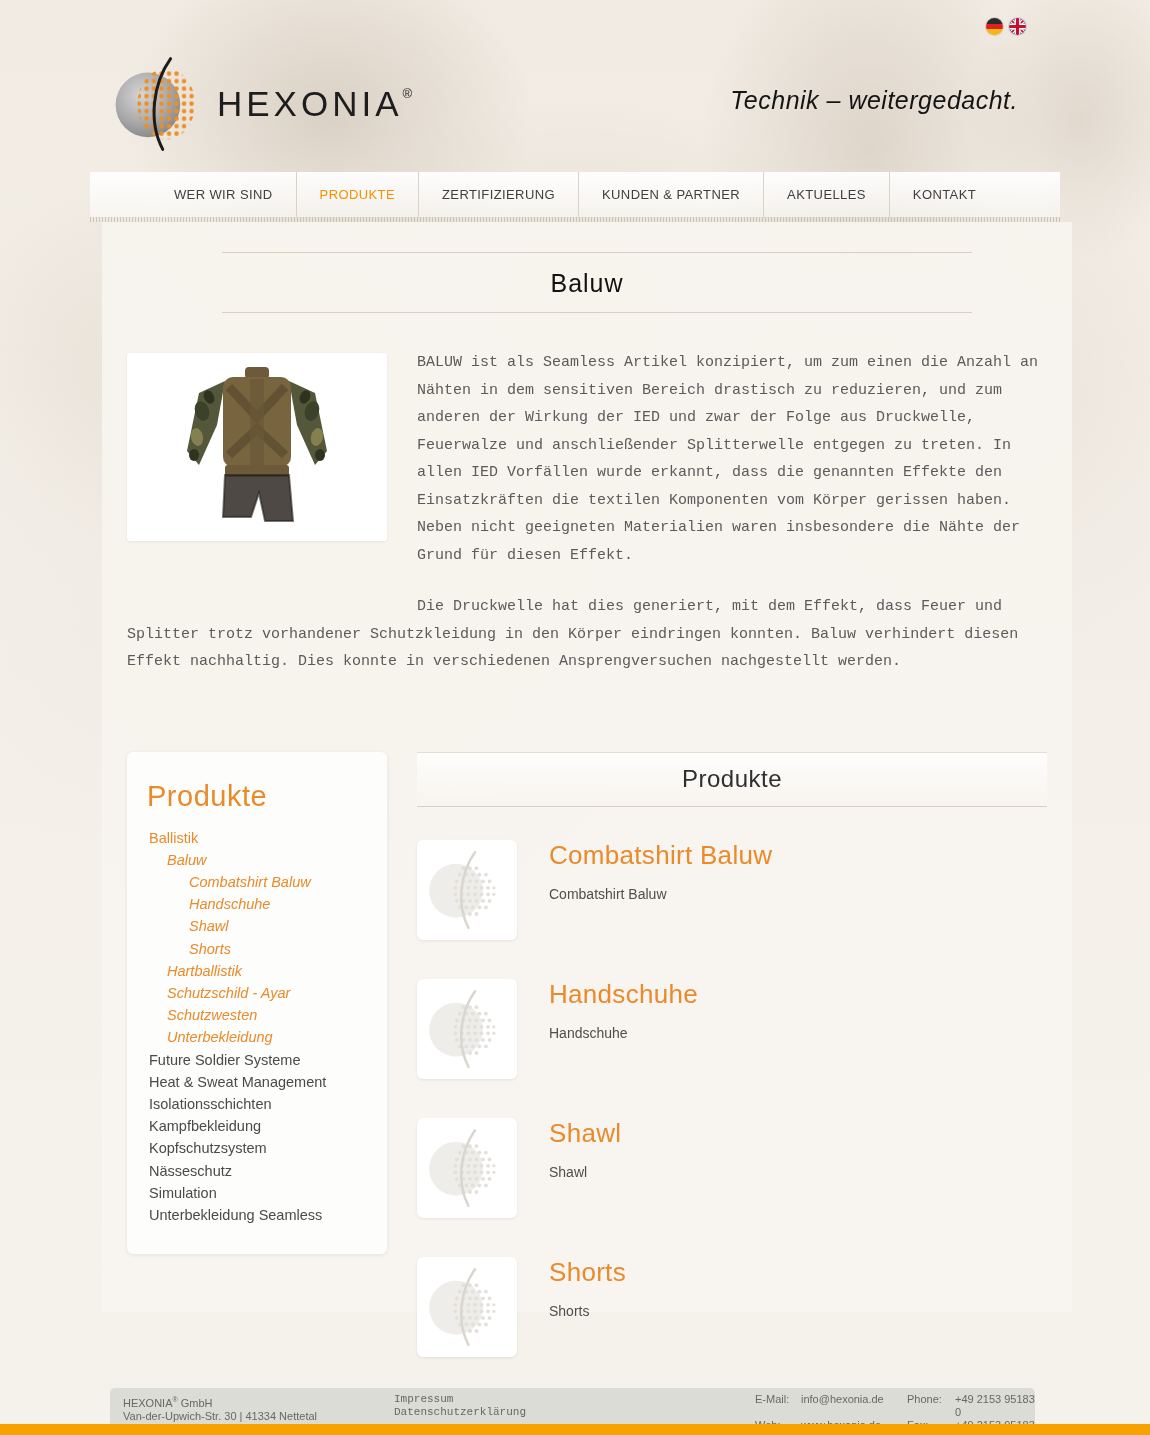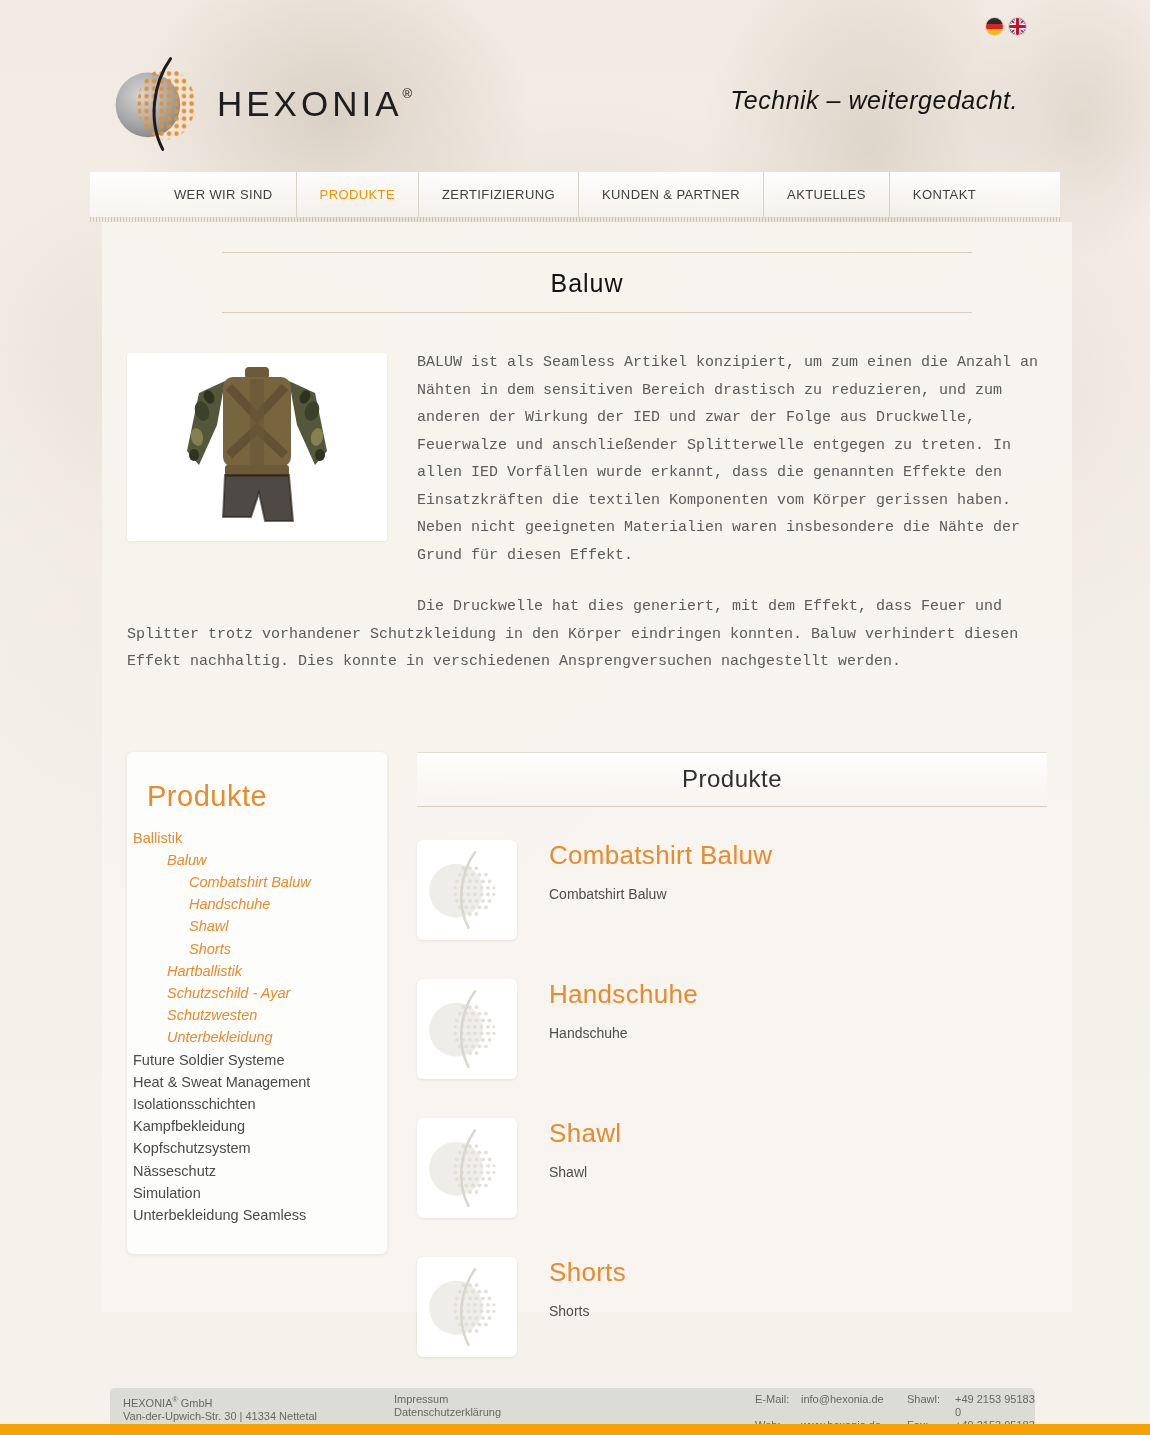--- a/index.html
+++ b/index.html
@@ -68,21 +68,21 @@
   .article .p1{margin-left:290px;}
   .article .p2{margin-top:24px;text-indent:290px;}
 
   
   .products-row{display:flex;gap:30px;margin:76px 25px 0;align-items:flex-start;}
 
   .side-box{width:260px;background:#fdfdfc;border-radius:6px;box-shadow:0 1px 4px rgba(0,0,0,.08);padding:16px 0 28px;}
   .side-title{color:var(--accent);font-size:29px;font-weight:400;margin:12px 0 14px 20px;letter-spacing:.5px;}
   .snav{list-style:none;}
   .snav li{font-size:14.5px;line-height:22.2px;color:#4a4a4a;cursor:pointer;}
-  .snav li.lvl1{padding-left:6px;}
+  .snav li.lvl1{padding-left:22px;}
   .snav li.lvl2{padding-left:40px;}
   .snav li.lvl3{padding-left:62px;}
   .snav li.on{color:var(--accent);}
   .snav li.em{font-style:italic;}
 
   .prod-col{flex:1;}
   .col-head{height:55px;border-top:1px solid #e4ddd2;border-bottom:1px solid #d7cfc2;
     background:linear-gradient(180deg,rgba(255,255,255,.85),rgba(255,255,255,0));
     display:flex;align-items:center;justify-content:center;}
   .col-head h2{font-size:24px;font-weight:400;color:#2f2f2f;letter-spacing:.5px;}
@@ -90,21 +90,21 @@
   .prod-item{display:flex;gap:32px;margin-bottom:39px;}
   .thumb{width:100px;height:100px;background:#fff;border-radius:6px;box-shadow:0 1px 3px rgba(0,0,0,.08);display:flex;align-items:center;justify-content:center;cursor:pointer;flex:0 0 auto;}
   .prod-text h3{font-size:26px;font-weight:400;color:var(--accent);margin-top:0;letter-spacing:.3px;cursor:pointer;}
   .prod-text p{font-size:14px;color:#4e4e4e;margin-top:15px;}
 
   
   .footer{position:absolute;top:1388px;left:110px;width:925px;height:36px;background:#dcdcd7;border-radius:5px 5px 0 0;z-index:6;font-size:11px;color:#68685f;}
   .f-col{position:absolute;top:5px;line-height:13px;}
   .f-company{left:13px;}
   .f-company sup{font-size:7px;}
-  .f-links{left:284px;}
+  .f-links{left:284px;font-family:Liberation Mono, monospace;}
   .f-links div{cursor:pointer;}
   .f-contact{left:645px;display:grid;grid-template-columns:40px 100px 42px auto;column-gap:6px;line-height:13px;}
   .orange-bar{position:absolute;left:0;bottom:0;width:100%;height:11px;background:var(--bar-orange);z-index:7;}
 </style>
 </head>
 <body>
 
 <div class="page">
   <div class="bg"></div>
   <div class="bg-veil"></div>
@@ -508,21 +508,21 @@
     </div>
     <div class="f-col f-links">
 
         <div>Impressum</div>
 
         <div>Datenschutzerklärung</div>
       </div>
     <div class="f-col f-contact">
       <span>E-Mail:</span>
       <span>info@hexonia.de</span>
-      <span>Shawl:</span>
+      <span>Phone:</span>
       <span>+49 2153 95183 0</span>
       <span>Web:</span>
       <span>www.hexonia.de</span>
       <span>Fax:</span>
       <span>+49 2153 95183 29</span>
     </div>
   </footer>
 
   <div class="orange-bar"></div>
 </div>

